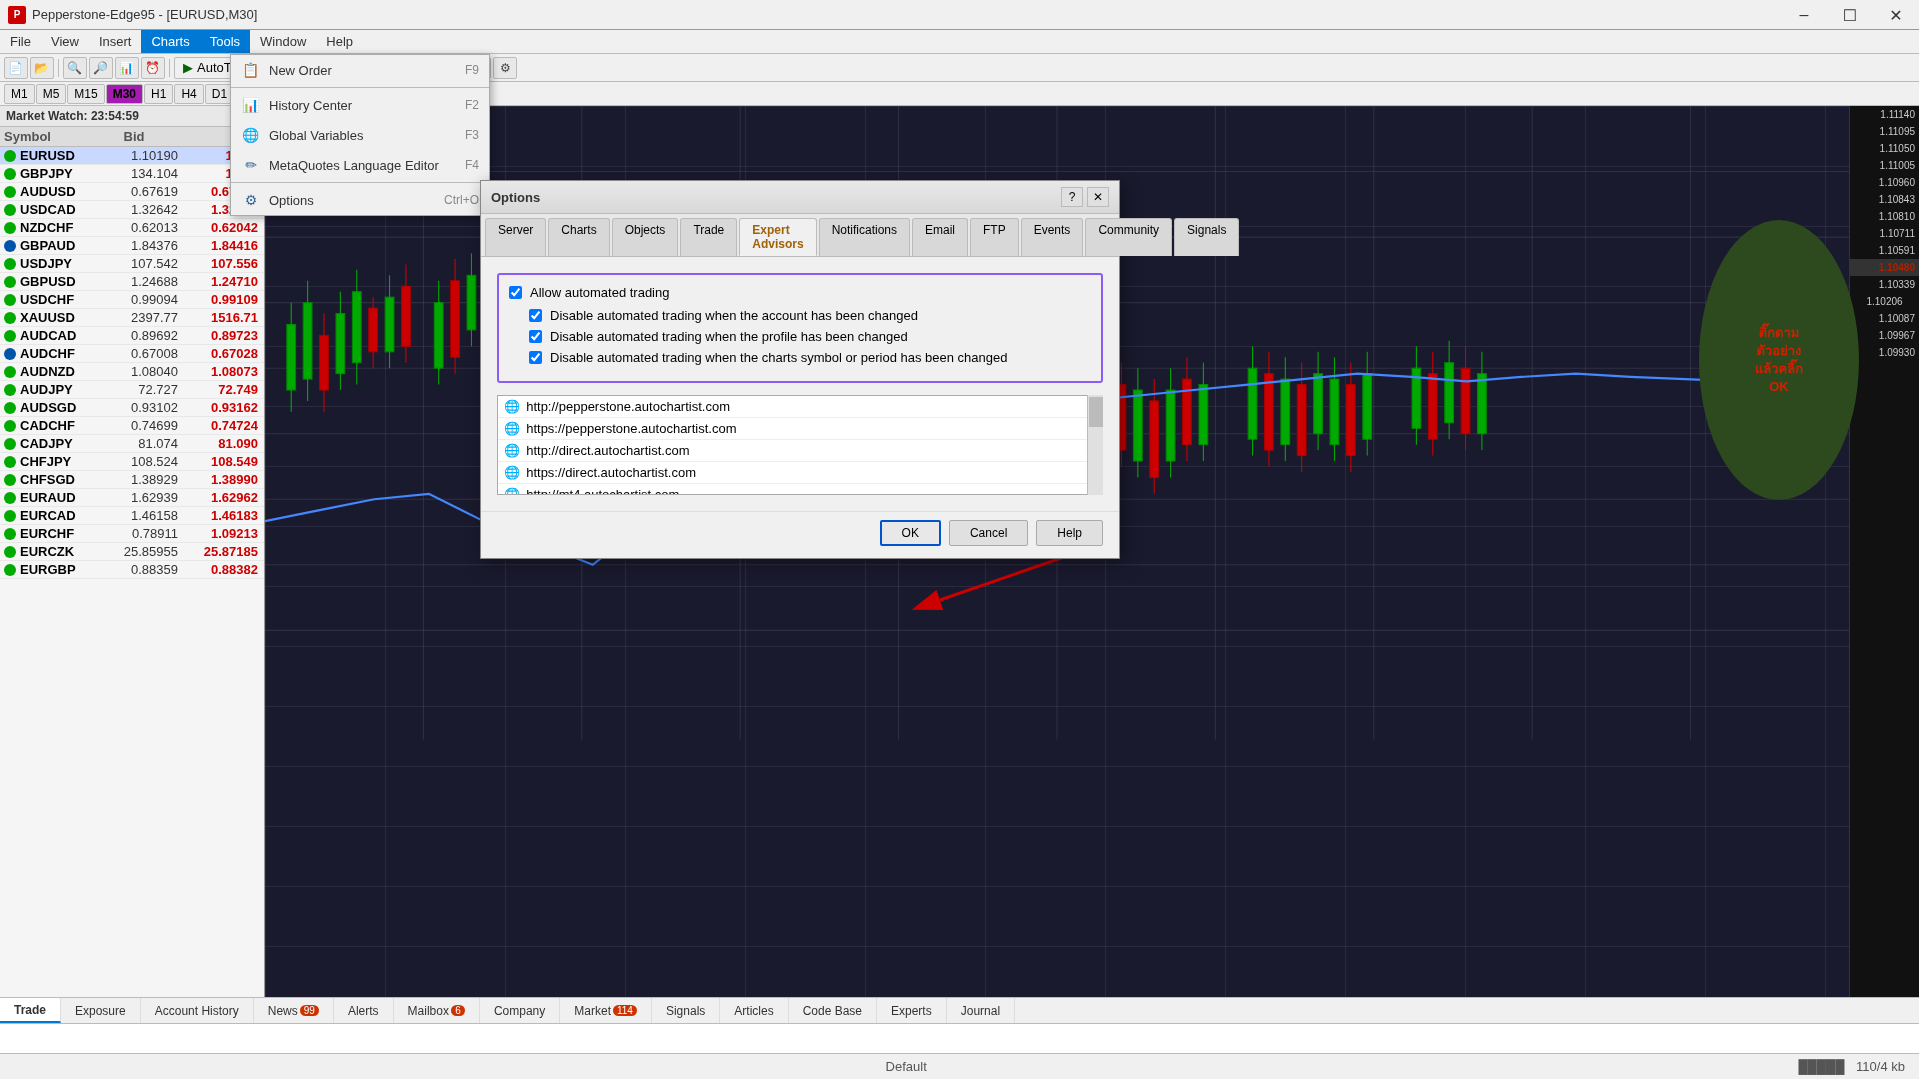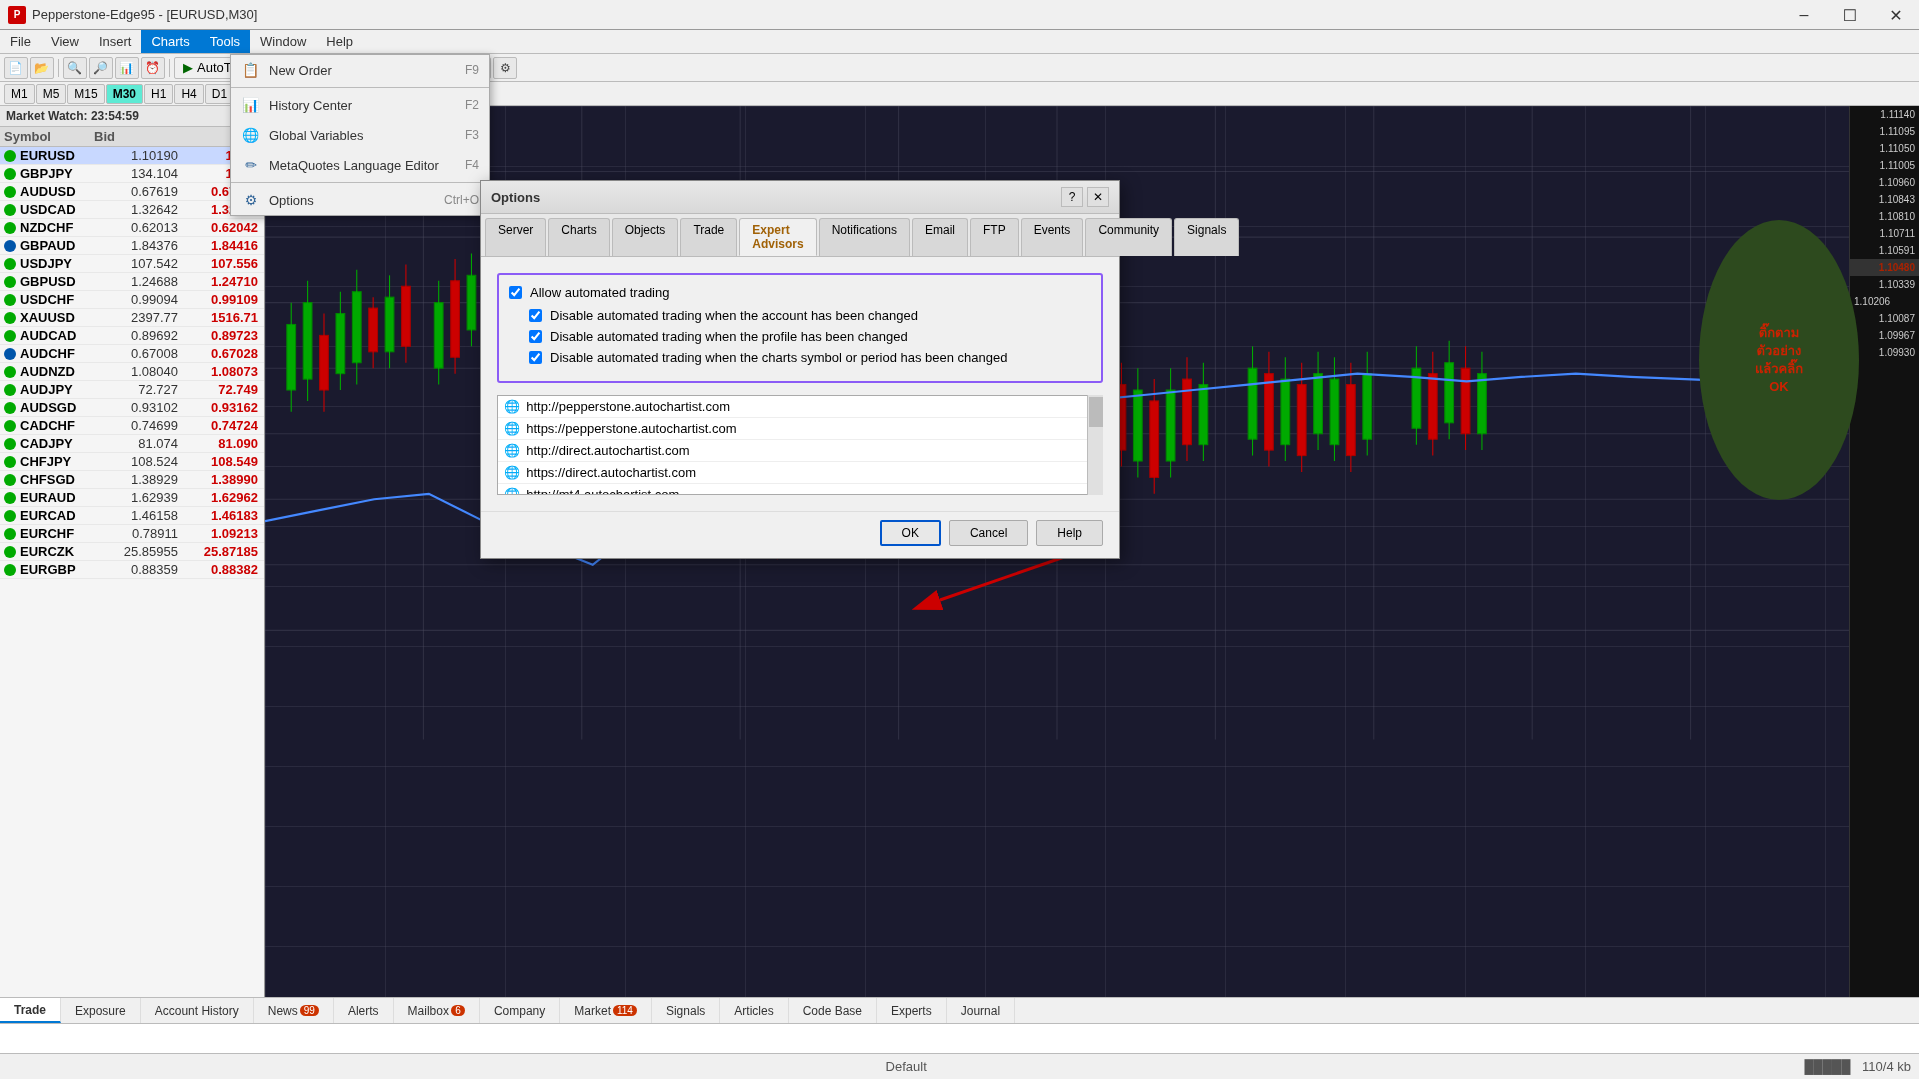--- a/index.html
+++ b/index.html
@@ -68,21 +68,21 @@
       display: flex;
       align-items: center;
       padding: 0 4px;
       border-bottom: 1px solid #bbb;
       gap: 1px;
     }
     .tf-btn {
       padding: 1px 6px; height: 20px; font-size: 12px;
       background: #e8e8e8; border: 1px solid #bbb; cursor: pointer; border-radius: 2px;
     }
-    .tf-btn.active { background: #5eead4; font-weight: bold; }
+    .tf-btn.active { background: #a21caf; font-weight: bold; }
 
     
     .main-area {
       display: flex;
       height: calc(1079px - 30px - 24px - 28px - 24px - 26px - 30px - 26px);
     }
 
     
     .market-watch {
       width: 265px;
@@ -103,21 +103,21 @@
     .mw-col-headers {
       display: flex;
       background: #ddd;
       border-bottom: 1px solid #bbb;
       padding: 2px 4px;
       font-size: 11px;
       font-weight: bold;
       color: #555;
     }
     .mw-col-sym { width: 90px; }
-    .mw-col-bid { width: 80px; text-align: left; }
+    .mw-col-bid { width: 80px; text-align: center; }
     .mw-col-ask { width: 80px; text-align: right; }
 
     .mw-rows { overflow-y: auto; flex: 1; }
     .mw-row {
       display: flex;
       align-items: center;
       padding: 1px 4px;
       border-bottom: 1px solid #e8e8e8;
       font-size: 12px;
       cursor: pointer;
@@ -149,21 +149,21 @@
     .status-bar {
       position: absolute;
       bottom: 0;
       left: 0;
       right: 0;
       height: 26px;
       background: #f0f0f0;
       border-top: 1px solid #bbb;
       display: flex;
       align-items: center;
-      padding: 0 8px;
+      padding: 0 14px;
       font-size: 12px;
       color: #555;
       justify-content: space-between;
     }
     .bptab {
       padding: 3px 14px;
       cursor: pointer;
       font-size: 12px;
       color: #333;
       border-right: 1px solid #ddd;
@@ -770,21 +770,21 @@
         <div style="padding:3px 4px;font-size:10px;color:#ccc;text-align:right;">1.11095</div>
         <div style="padding:3px 4px;font-size:10px;color:#ccc;text-align:right;">1.11050</div>
         <div style="padding:3px 4px;font-size:10px;color:#ccc;text-align:right;">1.11005</div>
         <div style="padding:3px 4px;font-size:10px;color:#ccc;text-align:right;">1.10960</div>
         <div style="padding:3px 4px;font-size:10px;color:#ccc;text-align:right;">1.10843</div>
         <div style="padding:3px 4px;font-size:10px;color:#ccc;text-align:right;">1.10810</div>
         <div style="padding:3px 4px;font-size:10px;color:#ccc;text-align:right;">1.10711</div>
         <div style="padding:3px 4px;font-size:10px;color:#ccc;text-align:right;">1.10591</div>
         <div style="padding:3px 4px;font-size:10px;color:#aa2200;text-align:right;background:#333;font-weight:bold;">1.10480</div>
         <div style="padding:3px 4px;font-size:10px;color:#ccc;text-align:right;">1.10339</div>
-        <div style="padding:3px 4px;font-size:10px;color:#ccc;text-align:left;">1.10206</div>
+        <div style="padding:3px 4px;font-size:10px;color:#ccc;text-align:center;">1.10206</div>
         <div style="padding:3px 4px;font-size:10px;color:#ccc;text-align:right;">1.10087</div>
         <div style="padding:3px 4px;font-size:10px;color:#ccc;text-align:right;">1.09967</div>
         <div style="padding:3px 4px;font-size:10px;color:#ccc;text-align:right;">1.09930</div>
       </div>
 
       <div style="position:absolute;bottom:0;left:0;right:70px;height:20px;background:#111;display:flex;align-items:center;padding:0 5px;justify-content:space-around;">
         <span style="font-size:10px;color:#aaa;">12 Sep 2019</span>
         <span style="font-size:10px;color:#aaa;">13 Sep 11:30</span>
         <span style="font-size:10px;color:#aaa;">16 Sep 03:30</span>
         <span style="font-size:10px;color:#aaa;">16 Sep 19:30</span>

